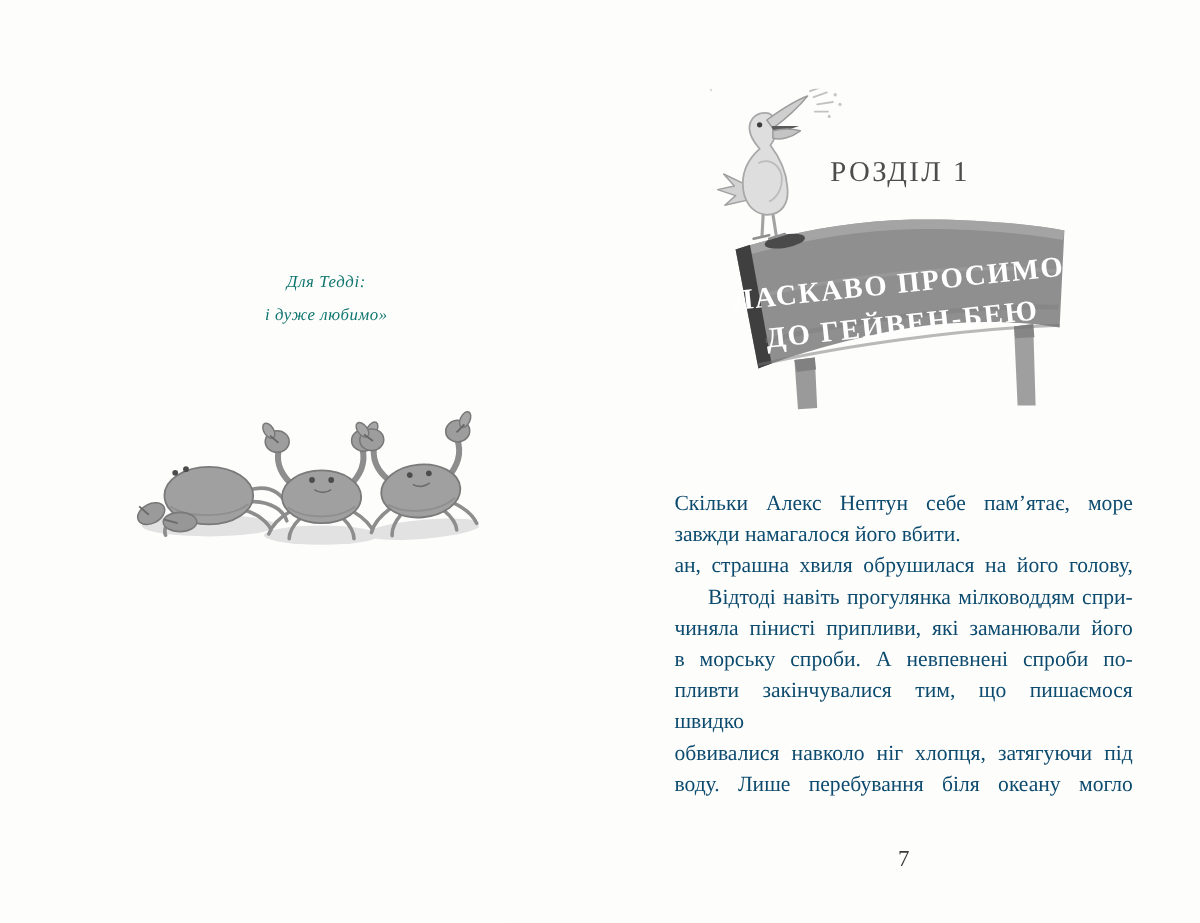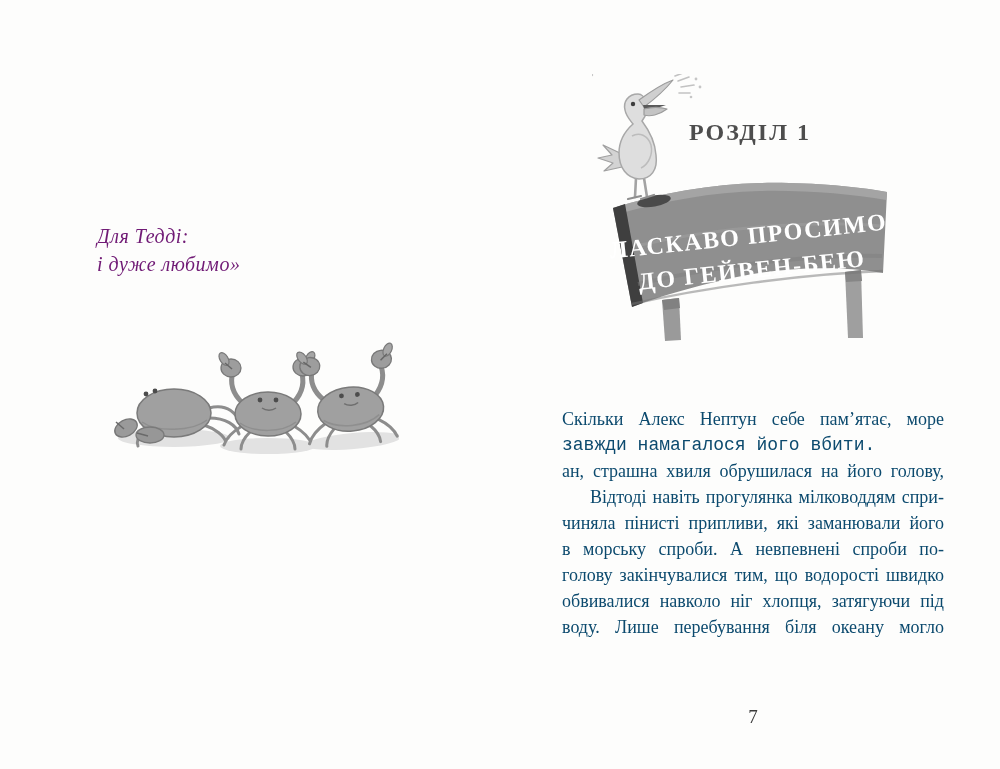--- a/index.html
+++ b/index.html
@@ -13,39 +13,39 @@
     position:relative;
     width:1000px;height:769px;
     background:#fdfdfc;
     color:#333;
   }
   
   .dedication{
     position:absolute;
     left:97px; top:222px;
     width:350px;
-    text-align:left;
+    text-align:center;
     font-style:italic;
-    font-size:20px;
+    font-size:14px;
     line-height:28px;
-    color:#701a75;
+    color:#0f766e;
     letter-spacing:0.5px;
   }
   .crabs{
     position:absolute;
     left:104px; top:338px;
   }
   
   .chapter-label{
     position:absolute;
-    left:600px; top:119px;
+    left:600px; top:131px;
     width:300px;
     text-align:center;
     font-size:24px;
-    font-weight:bold;
+    font-weight:normal;
     letter-spacing:2px;
     color:#4d4d4d;
     margin:0;
   }
   .sign{
     position:absolute;
     left:602px; top:180px;
     z-index:1;
   }
   .bird{
@@ -62,21 +62,20 @@
     color:#0c4a6e;
   }
   .bl{
     text-align:justify;
     text-align-last:justify;
     white-space:normal;
   }
   .bl-last{
     text-align:right;
     text-align-last:left;
-    font-family:Liberation Mono, monospace;
   }
   .ind{ text-indent:28px; }
   .pagenum{
     position:absolute;
     left:562px; top:706px;
     width:382px;
     text-align:center;
     font-size:19px;
     color:#3a3a3a;
   }
@@ -211,20 +210,20 @@
       <circle cx="41" cy="30" r="2.2" fill="#3d3d3d"></circle>
     </svg>
 
     <div class="bodytext">
       <div class="bl">Скільки Алекс Нептун себе пам’ятає, море</div>
       <div class="bl bl-last">завжди намагалося його вбити.</div>
       <div class="bl">ан, страшна хвиля обрушилася на його голову,</div>
       <div class="bl ind">Відтоді навіть прогулянка мілководдям спри-</div>
       <div class="bl">чиняла пінисті припливи, які заманювали його</div>
       <div class="bl">в морську спроби. А невпевнені спроби по-</div>
-      <div class="bl">голову закінчувалися тим, що водорості швидко</div>
+      <div class="bl">пливти закінчувалися тим, що пишаємося швидко</div>
       <div class="bl">обвивалися навколо ніг хлопця, затягуючи під</div>
       <div class="bl">воду. Лише перебування біля океану могло</div>
     </div>
 
     <div class="pagenum">7</div>
   </section>
 </div>
 
 </body></html>

